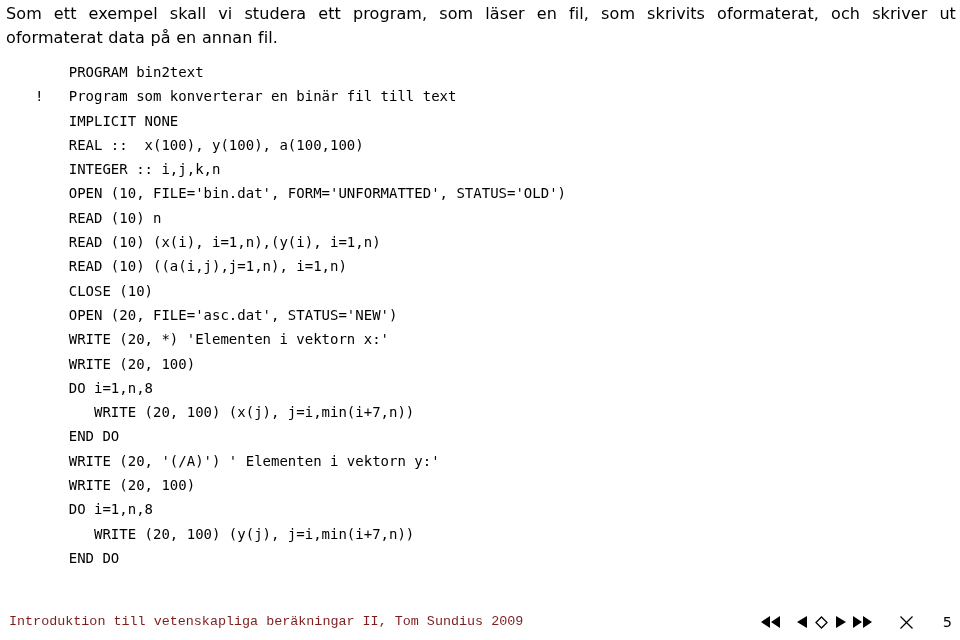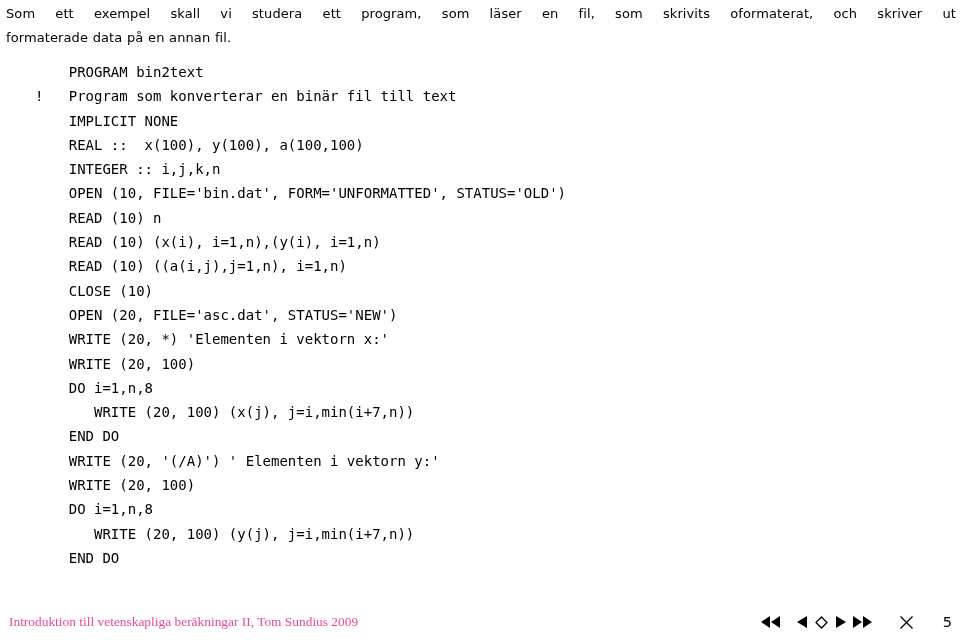--- a/index.html
+++ b/index.html
@@ -17,21 +17,21 @@
     position: relative;
   }
 
   
   #intro {
     position: absolute;
     left: 6px;
     top: 2px;
     width: 950px;
     font-family: "DejaVu Sans", sans-serif;
-    font-size: 13px;
+    font-size: 16px;
     line-height: 24px;
     text-align: justify;
     text-justify: inter-word;
     letter-spacing: 0.1px;
     word-spacing: 0.4px;
   }
   #intro .para-line { display: block; }
   #intro .line1 {
     text-align: justify;
     text-align-last: justify;
@@ -60,23 +60,23 @@
     position: absolute;
     left: 0;
     bottom: 0;
     width: 960px;
     height: 34px;
   }
   #footer-text {
     position: absolute;
     left: 9px;
     top: 8px;
-    font-family: Liberation Serif, serif;
+    font-family: Liberation Mono, monospace;
     font-size: 13.4px;
-    color: #ec4899;
+    color: #7f1d1d;
     white-space: nowrap;
   }
   #nav {
     position: absolute;
     right: 8px;
     top: 6px;
     display: flex;
     align-items: center;
     height: 20px;
   }
@@ -103,21 +103,21 @@
     color: #000000;
     min-width: 12px;
     text-align: right;
   }
 </style>
 </head>
 <body>
 
 <div id="intro">
   <span class="para-line line1">Som ett exempel skall vi studera ett program, som läser en fil, som skrivits oformaterat, och skriver ut</span>
-  <span class="para-line line2">formaterade data på en annan fil.</span>
+  <span class="para-line line2">oformaterat data på en annan fil.</span>
 </div>
 
 <pre id="code"><code><span class="code-line">    PROGRAM bin2text</span><span class="code-line">!   Program som konverterar en binär fil till text</span><span class="code-line">    IMPLICIT NONE</span><span class="code-line">    REAL ::  x(100), y(100), a(100,100)</span><span class="code-line">    INTEGER :: i,j,k,n</span><span class="code-line">    OPEN (10, FILE='bin.dat', FORM='UNFORMATTED', STATUS='OLD')</span><span class="code-line">    READ (10) n</span><span class="code-line">    READ (10) (x(i), i=1,n),(y(i), i=1,n)</span><span class="code-line">    READ (10) ((a(i,j),j=1,n), i=1,n)</span><span class="code-line">    CLOSE (10)</span><span class="code-line">    OPEN (20, FILE='asc.dat', STATUS='NEW')</span><span class="code-line">    WRITE (20, *) 'Elementen i vektorn x:'</span><span class="code-line">    WRITE (20, 100)</span><span class="code-line">    DO i=1,n,8</span><span class="code-line">       WRITE (20, 100) (x(j), j=i,min(i+7,n))</span><span class="code-line">    END DO</span><span class="code-line">    WRITE (20, '(/A)') ' Elementen i vektorn y:'</span><span class="code-line">    WRITE (20, 100)</span><span class="code-line">    DO i=1,n,8</span><span class="code-line">       WRITE (20, 100) (y(j), j=i,min(i+7,n))</span><span class="code-line">    END DO</span></code></pre>
 
 <div id="footer">
 
   <div id="footer-text">Introduktion till vetenskapliga beräkningar II, Tom Sundius 2009</div>
 
   <div id="nav">
 

